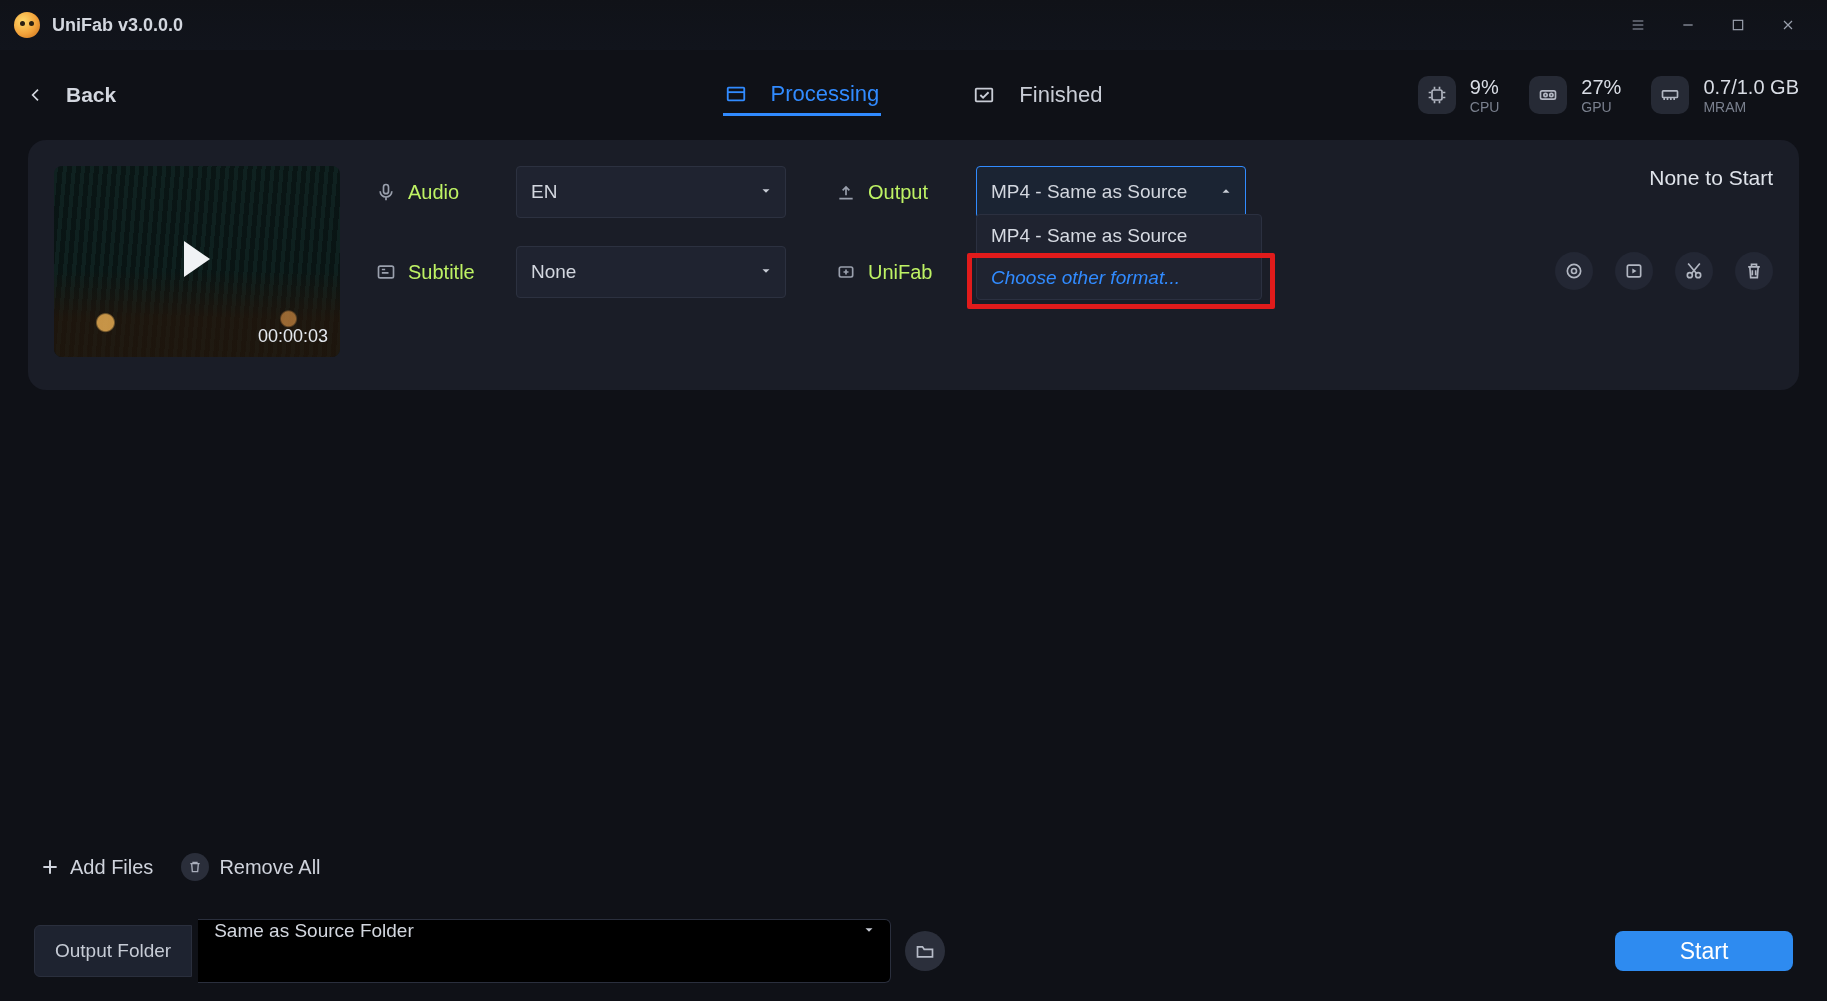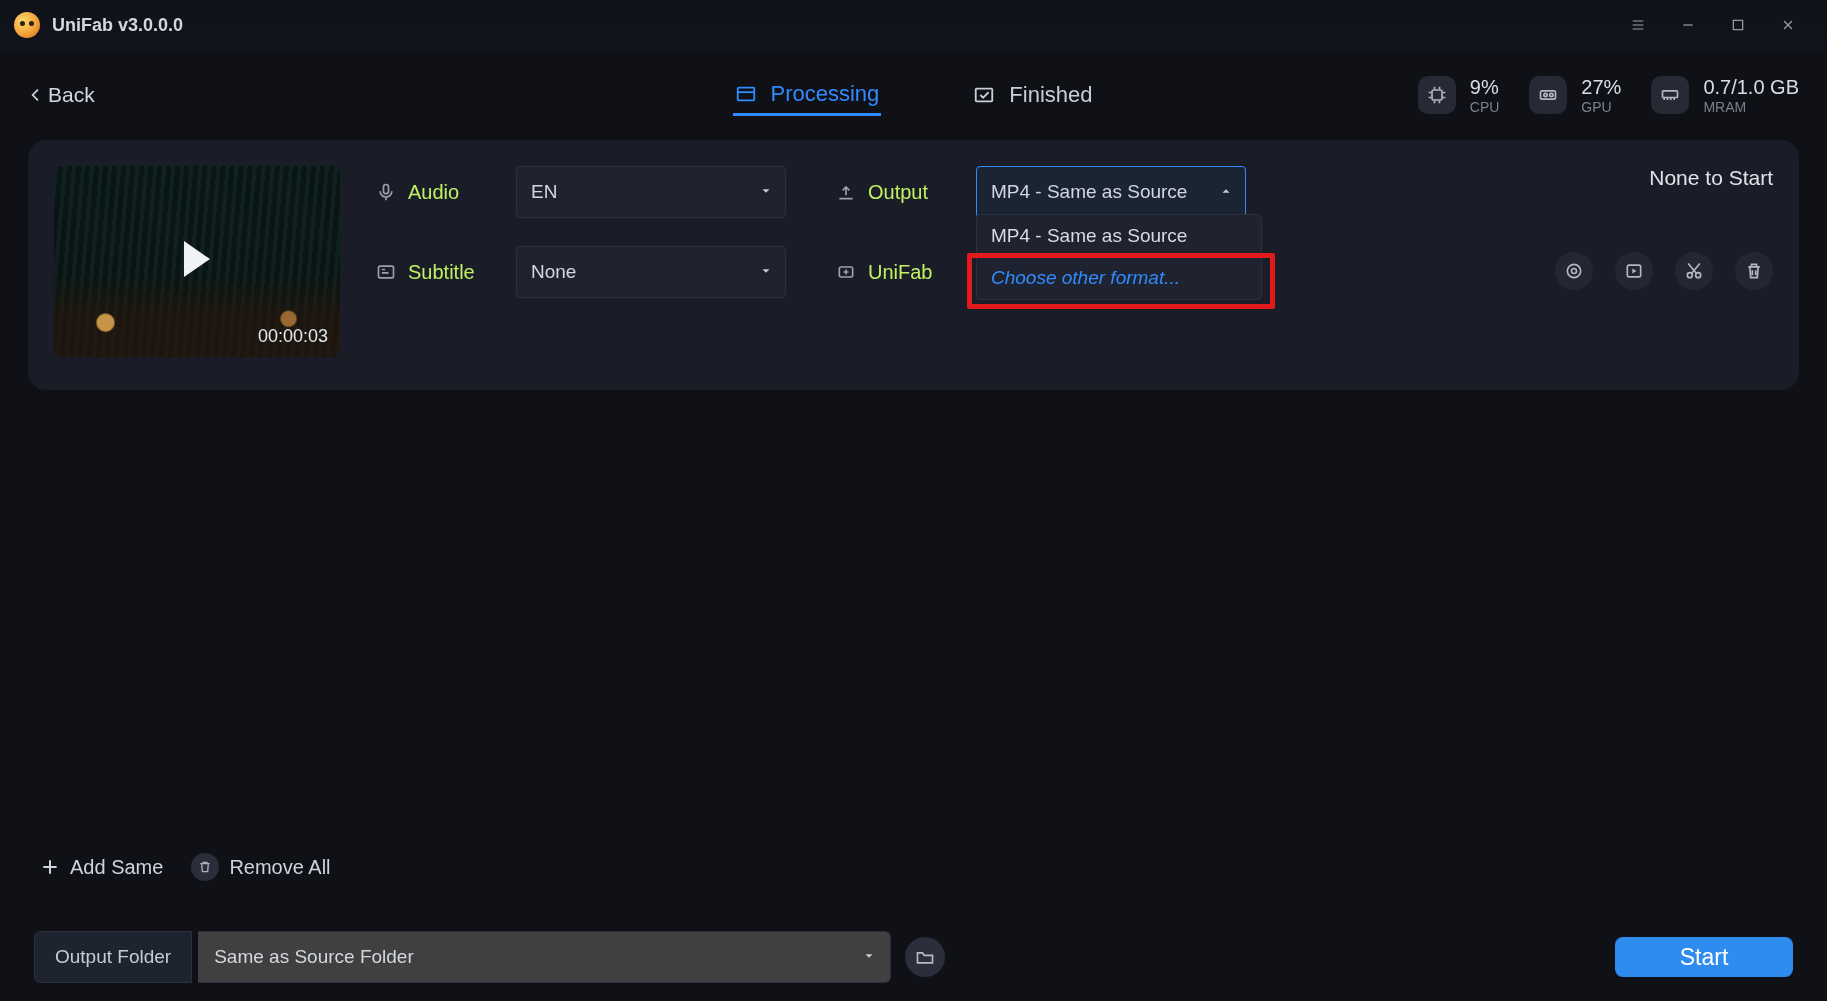--- a/index.html
+++ b/index.html
@@ -50,31 +50,31 @@
 .win-btn svg { width: 16px; height: 16px; stroke: currentColor; fill: none; stroke-width: 1.8; }
 
 
 .nav {
   height: 90px;
   display: flex;
   align-items: center;
   padding: 0 28px;
 }
 .back-btn {
-  display: flex; align-items: center; gap: 4px;
-  color: #d3d7df; font-size: 21px; cursor: pointer;
+  display: flex; align-items: center; gap: 22px;
+  color: #d3d7df; font-size: 21px; cursor: pointer; font-weight: bold;
 }
 .nav-center {
   position: absolute;
   left: 50%; transform: translateX(-50%);
   display: flex; gap: 90px;
   align-items: center;
 }
 .tab {
-  display: flex; align-items: center; gap: 14px;
+  display: flex; align-items: center; gap: 24px;
   font-size: 22px; color: #c9cdd6; cursor: pointer;
   padding: 6px 2px;
 }
 .tab.active {
   color: #318bff;
   border-bottom: 3px solid #318bff;
 }
 .tab svg { width: 22px; height: 22px; stroke: currentColor; fill: none; stroke-width: 2; }
 .tab.active svg { stroke: #318bff; }
 
@@ -254,27 +254,27 @@
 }
 .of-label {
   height: 52px; padding: 0 20px;
   background: #1e2330;
   border: 1px solid #2a2f3d;
   border-radius: 6px 0 0 6px;
   display: flex; align-items: center;
   color: #c6cbd5; font-size: 19px;
 }
 .of-value {
-  height: 52px;
+  height: 64px;
   width: 693px;
-  background: #404040;
+  background: #000000;
   border: 1px solid #2a2f3d;
   border-left: none;
   border-radius: 0 6px 6px 0;
-  display: flex; align-items: center;
+  display: flex; 
   padding: 0 16px;
   color: #d3d7df; font-size: 19px;
   position: relative;
 }
 .of-value .caret { position: absolute; right: 14px; }
 .folder-btn {
   width: 40px; height: 40px; border-radius: 50%;
   background: #2b2f3b; margin-left: 8px;
   display: flex; align-items: center; justify-content: center;
   cursor: pointer;
@@ -481,21 +481,21 @@
       </div>
     </div>
   </div>
 </div>
 
 <div class="bottom-bar">
   <div class="text-btn">
     <svg width="20" height="20" viewBox="0 0 24 24" fill="none" stroke="#cfd3dc" stroke-width="2.4">
         <path d="M12 4v16M4 12h16"></path>
       </svg>
-    <span>Add Same</span>
+    <span>Add Files</span>
   </div>
   <div class="text-btn">
     <span class="round-chip">
       <svg viewBox="0 0 24 24">
           <path d="M5 7h14M9 7V5h6v2M7 7l1 12h8l1-12"></path>
         </svg>
     </span>
     <span>Remove All</span>
   </div>
 </div>

